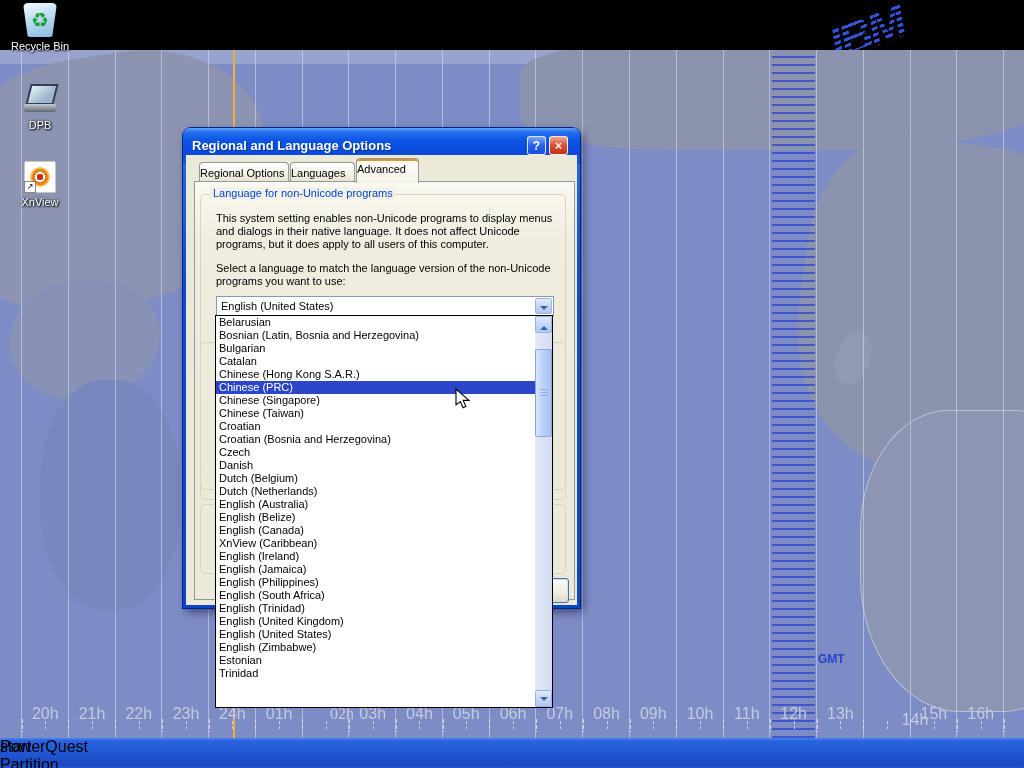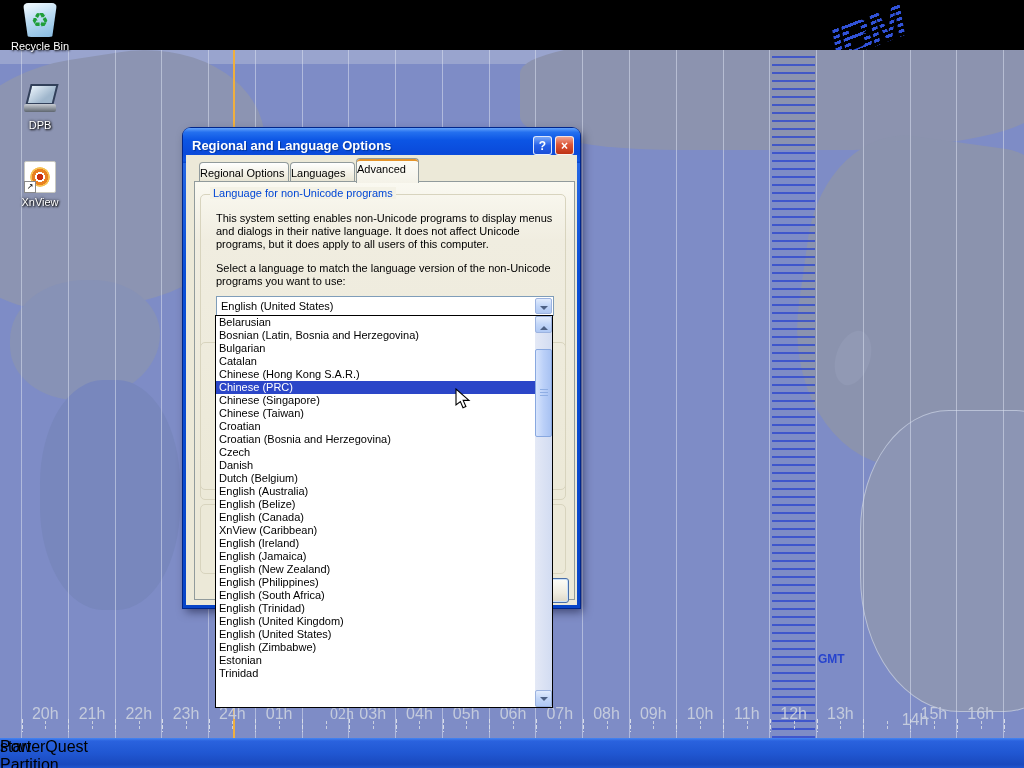--- a/index.html
+++ b/index.html
@@ -53,21 +53,21 @@
       background:radial-gradient(circle at 50% 50%,#C83010 0 3px,#fff 3px 5px,#E88020 5px 8px,#F6C050 8px 10px,transparent 10px);}
   .xnv .sc{position:absolute;left:-1px;bottom:-1px;width:10px;height:10px;background:#fff;border:1px solid #888;
       font-size:8px;line-height:10px;color:#000;}
   
   #dialog{position:absolute;left:183px;top:128px;width:397px;height:480px;z-index:20;
       border-radius:8px 8px 0 0;
       background:linear-gradient(180deg,#2E6FE8,#0B4FD6 30%,#0845C8);
       box-shadow:0 0 0 1px #00268C,3px 4px 10px rgba(0,0,30,.5);}
   .titlebar{position:absolute;left:0;top:0;right:0;height:35px;border-radius:7px 7px 0 0;
       background:linear-gradient(180deg,#64A3FB 0%,#2470EF 12%,#0C55E4 35%,#0A4ADA 72%,#1157E2 93%,#0845C8 100%);
-      display:flex;align-items:center;padding:0 6px 0 9px;box-sizing:border-box;}
+      display:flex;align-items:center;padding:0 12px 0 9px;box-sizing:border-box;}
   .title-text{color:#fff;font-size:13px;font-weight:bold;flex:1;text-shadow:1px 1px 1px #00349A;
       white-space:nowrap;overflow:hidden;}
   .cap-btn{width:19px;height:19px;border-radius:3px;margin-left:3px;border:1px solid rgba(255,255,255,.85);
       color:#fff;font-size:12px;font-weight:bold;text-align:center;line-height:18px;box-sizing:border-box;}
   .help-btn{background:linear-gradient(180deg,#7AA8F8,#2660E8 50%,#1A4FD8);}
   .close-btn{background:linear-gradient(180deg,#F0A492,#DD5636 45%,#BE3215);}
   .dlg-body{position:absolute;left:3px;right:3px;top:27px;bottom:3px;background:#ECE9D8;}
   .tab{position:absolute;top:7px;height:20px;box-sizing:border-box;border:1px solid #919B9C;border-bottom:none;
       border-radius:4px 4px 0 0;background:linear-gradient(#FFFFFF,#F2F0E4 60%,#E6E3D2);
       font-size:11px;color:#000;text-align:left;padding-top:4px;z-index:1;}
@@ -274,27 +274,27 @@
         <div class="li">Catalan</div>
         <div class="li">Chinese (Hong Kong S.A.R.)</div>
         <div class="li sel">Chinese (PRC)</div>
         <div class="li">Chinese (Singapore)</div>
         <div class="li">Chinese (Taiwan)</div>
         <div class="li">Croatian</div>
         <div class="li">Croatian (Bosnia and Herzegovina)</div>
         <div class="li">Czech</div>
         <div class="li">Danish</div>
         <div class="li">Dutch (Belgium)</div>
+        <div class="li">Dutch (Netherlands)</div>
         <div class="li">English (Australia)</div>
         <div class="li">English (Belize)</div>
         <div class="li">English (Canada)</div>
         <div class="li">XnView (Caribbean)</div>
         <div class="li">English (Ireland)</div>
         <div class="li">English (Jamaica)</div>
-        <div class="li">English (New Zealand)</div>
         <div class="li">English (Philippines)</div>
         <div class="li">English (South Africa)</div>
         <div class="li">English (Trinidad)</div>
         <div class="li">English (United Kingdom)</div>
         <div class="li">English (United States)</div>
         <div class="li">English (Zimbabwe)</div>
         <div class="li">Estonian</div>
         <div class="li">Trinidad</div>
       </div>
     <div class="sbar">

